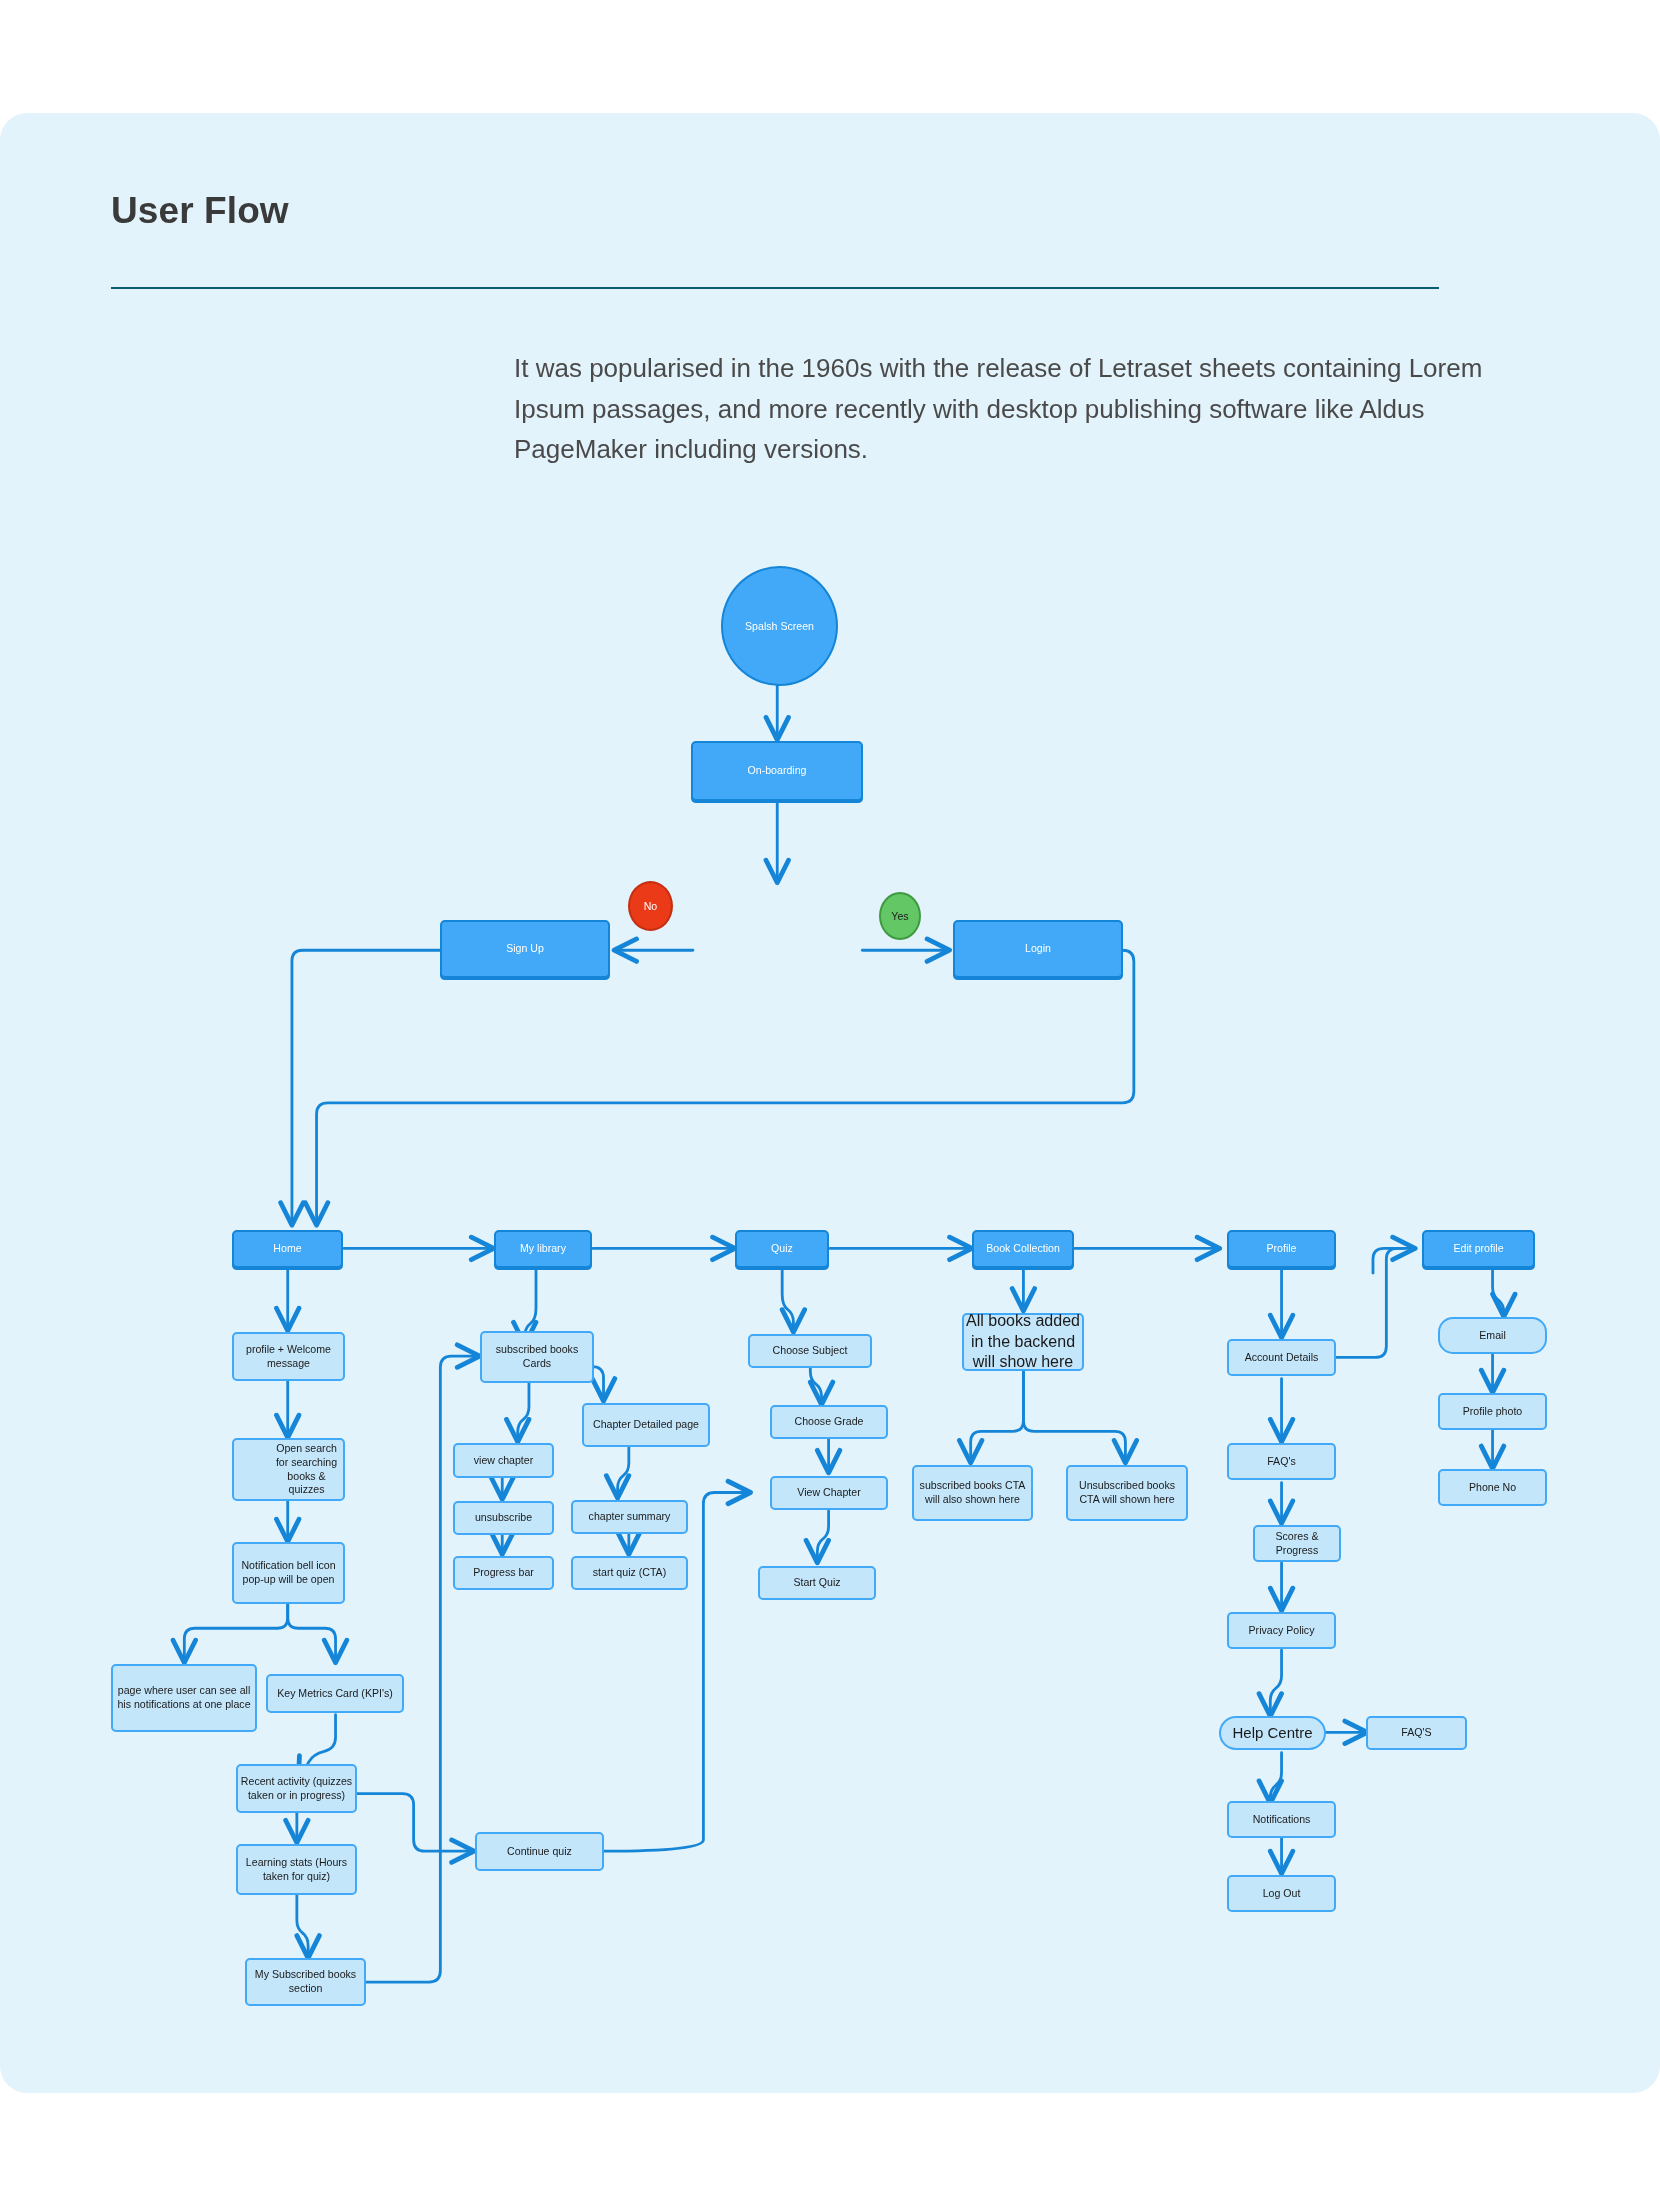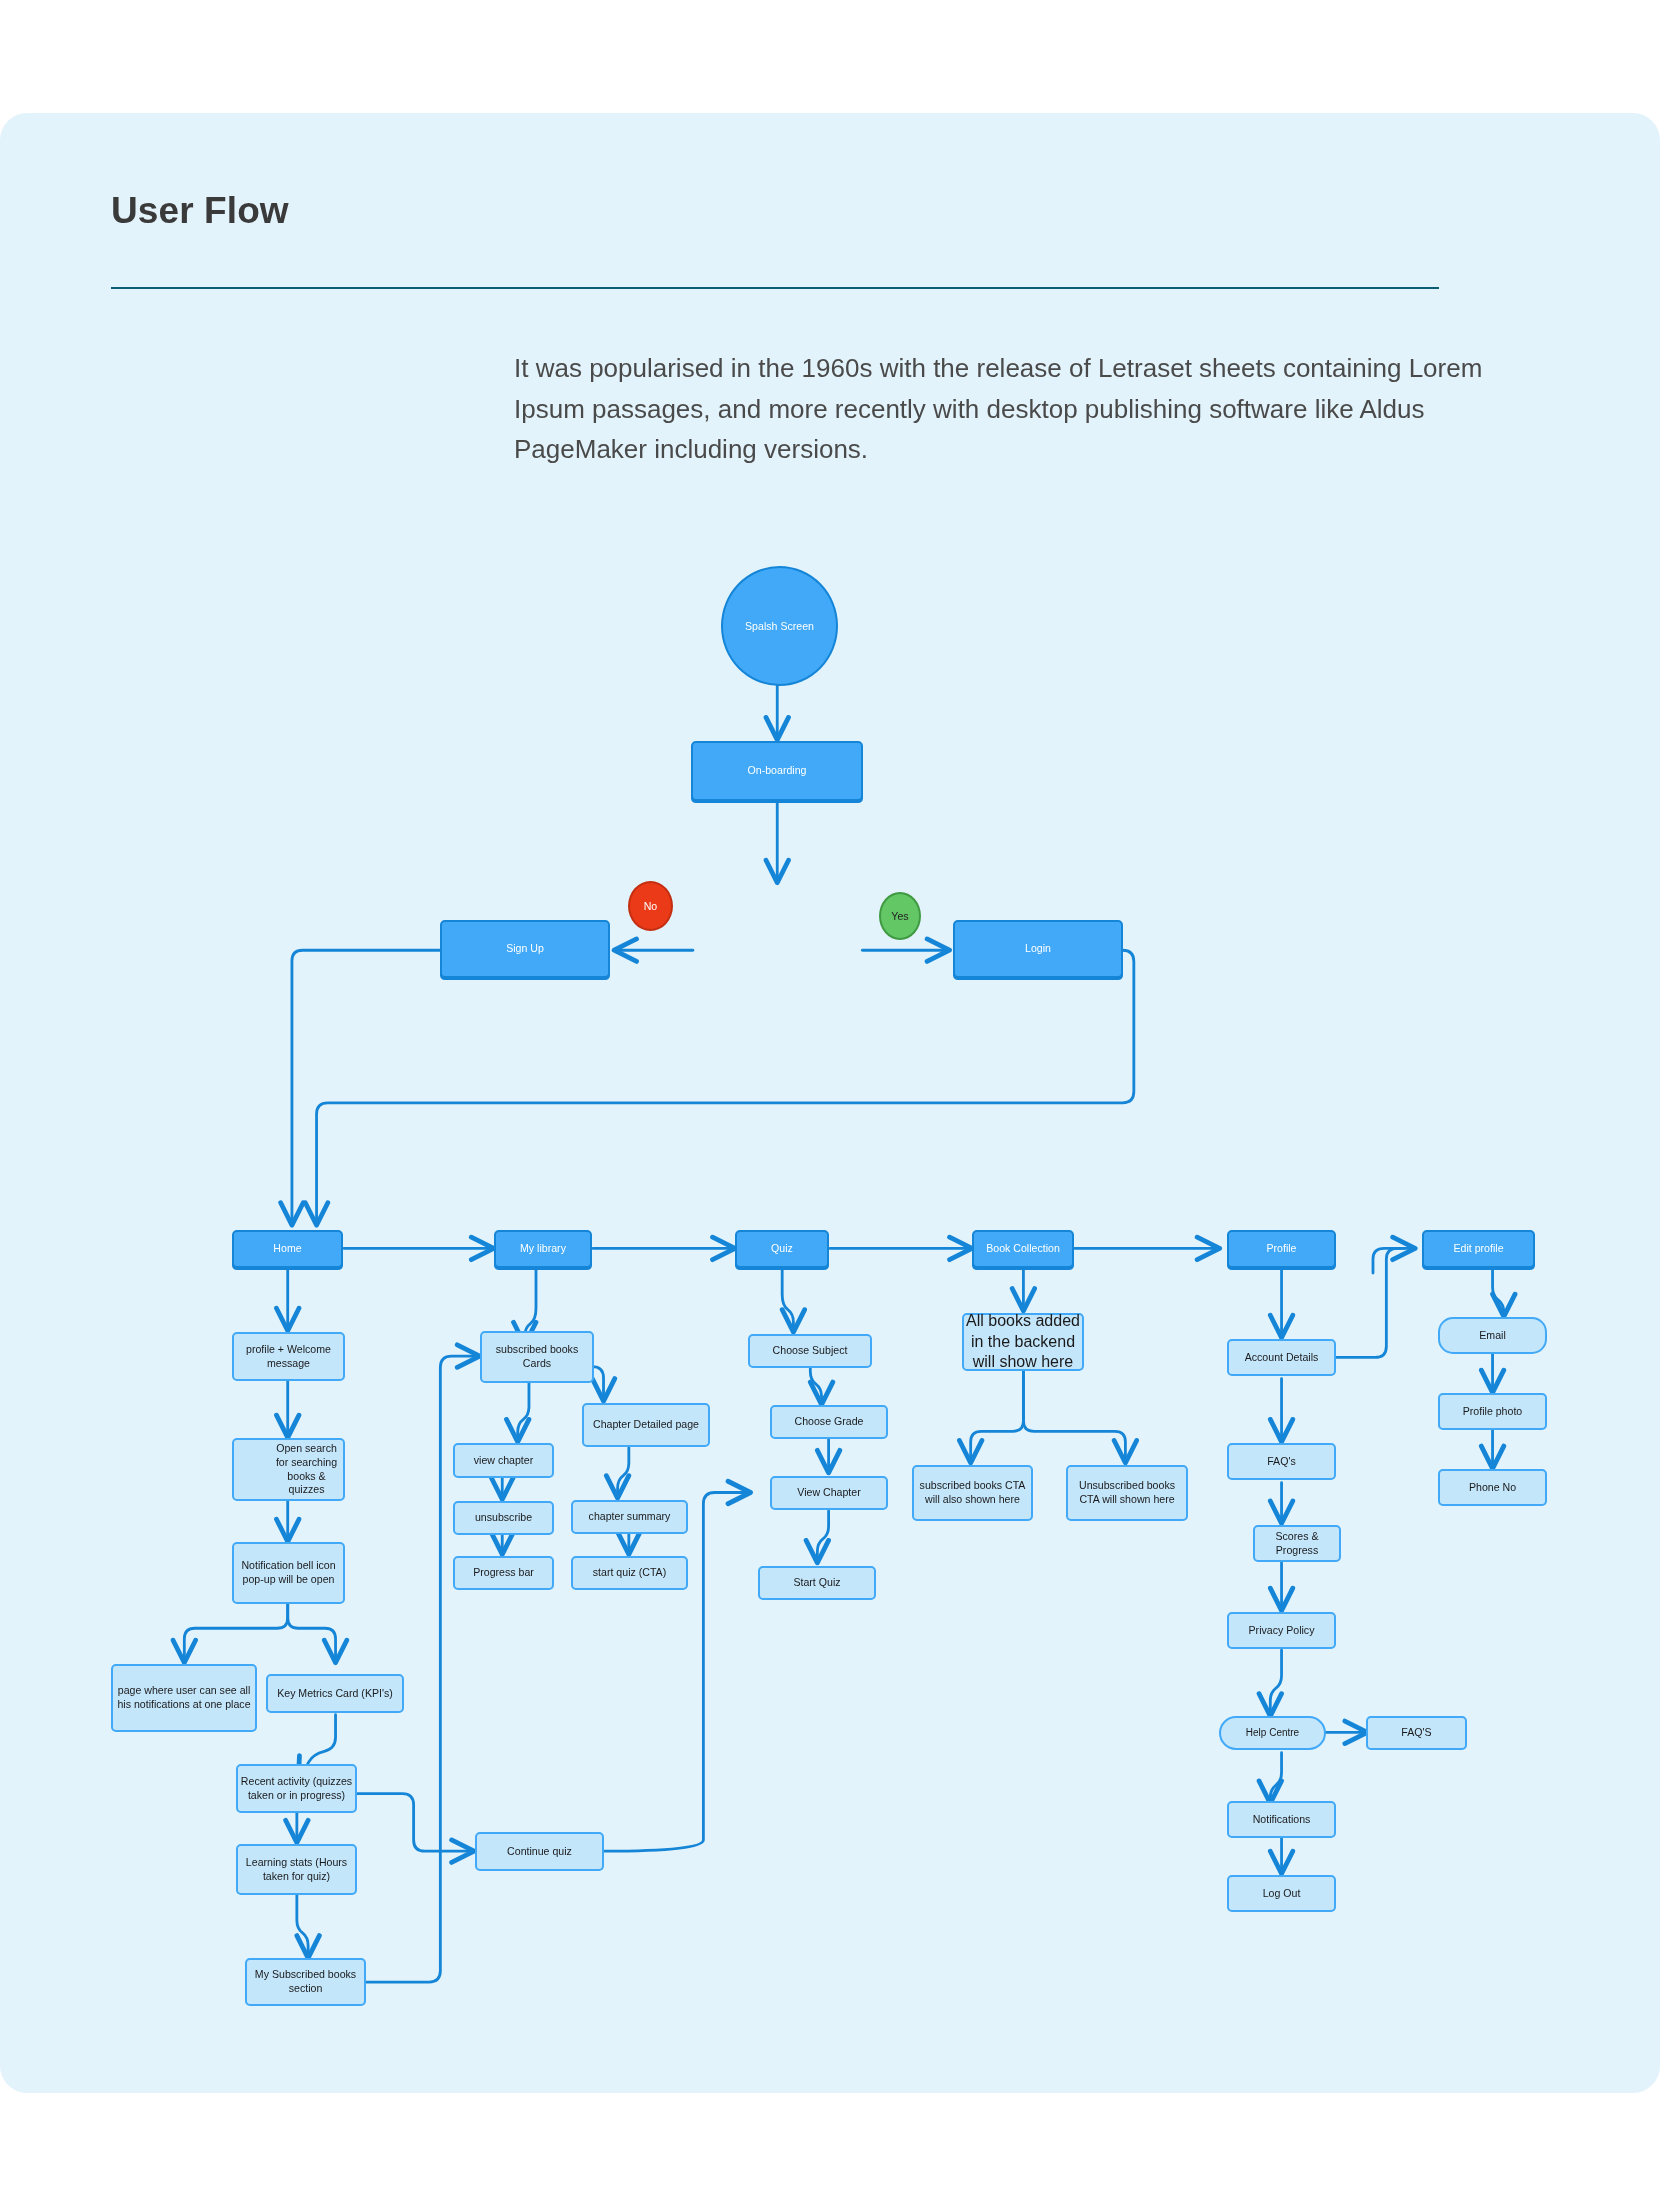--- a/index.html
+++ b/index.html
@@ -243,21 +243,21 @@
   </div>
   <div class="node light" style="left:1227px;top:1443px;width:109px;height:37px;font-size:10.6px;">
     <span>FAQ's</span>
   </div>
   <div class="node light" style="left:1253px;top:1525px;width:88px;height:37px;font-size:10.6px;align-items:center;">
     <span>Scores &amp; Progress</span>
   </div>
   <div class="node light" style="left:1227px;top:1612px;width:109px;height:37px;font-size:10.6px;">
     <span>Privacy Policy</span>
   </div>
-  <div class="node light" style="left:1219px;top:1716px;width:107px;height:34px;font-size:10px;border-radius:17px;">
+  <div class="node light" style="left:1219px;top:1716px;width:107px;height:34px;font-size:15px;border-radius:17px;">
     <span>Help Centre</span>
   </div>
   <div class="node light" style="left:1366px;top:1716px;width:101px;height:34px;font-size:10.6px;">
     <span>FAQ'S</span>
   </div>
   <div class="node light" style="left:1227px;top:1801px;width:109px;height:37px;font-size:10.6px;">
     <span>Notifications</span>
   </div>
   <div class="node light" style="left:1227px;top:1875px;width:109px;height:37px;font-size:10.6px;">
     <span>Log Out</span>

